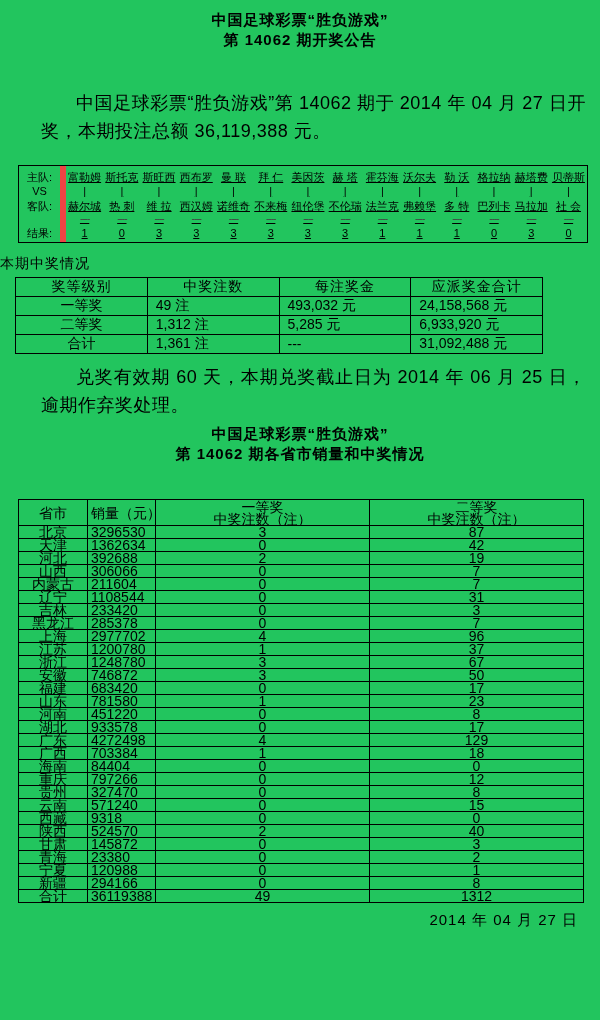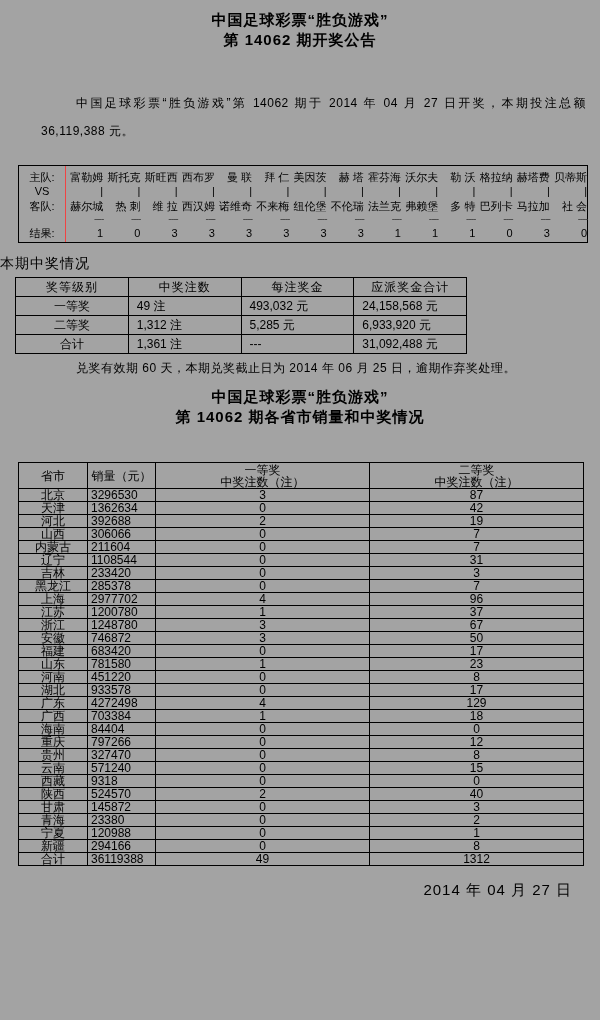--- a/index.html
+++ b/index.html
@@ -1,73 +1,73 @@
 <!DOCTYPE html>
 <html><head>
 <meta charset="utf-8">
 <style>
   * { box-sizing: border-box; }
   html, body { margin: 0; padding: 0; }
   .page {
-    width: 600px; height: 1020px; background: #a3a3a3; color: #000;
+    width: 600px; height: 1020px; background: #22c55e; color: #000;
     font-family: "Liberation Sans", "DejaVu Sans", sans-serif;
     overflow: hidden; position: relative;
   }
   .doc-title { padding-top: 10px; text-align: center; font-size: 15px; font-weight: bold; line-height: 20px; }
   .doc-title div { letter-spacing: 1px; }
   .para {
-    margin: 0; padding: 0 14px 0 41px; font-size: 12px; line-height: 28px;
+    margin: 0; padding: 0 14px 0 41px; font-size: 18px; line-height: 28px;
     text-align: justify; text-indent: 35px; letter-spacing: 0.5px;
   }
   .intro { margin-top: 39px; }
   .redemption { }
 
   
   .match-table {
     display: flex; margin: 20px 0 0 18px; width: 570px;
     border: 1px solid #000; font-size: 11px;
   }
-  .mt-labels { flex: none; width: 47px; border-right: 1px solid #ef4444; text-align: center; }
+  .mt-labels { flex: none; width: 47px; border-right: 6px solid #ef4444; text-align: center; }
   .mt-cols { flex: 1; display: flex; }
-  .match-col { flex: 1; text-align: right; min-width: 0; }
+  .match-col { flex: 1; text-align: center; min-width: 0; text-decoration: underline; }
   .mt-row-home   { height: 19px; line-height: 22px; white-space: nowrap; }
   .mt-row-vs     { height: 14px; line-height: 12px; }
   .mt-row-away   { height: 16px; line-height: 15px; white-space: nowrap; }
   .mt-row-dash   { height: 9px;  line-height: 7px; font-size: 10px; color: #444; letter-spacing: -1px; }
   .mt-row-result { height: 18px; line-height: 19px; }
 
   
   .caption { margin-top: 12px; text-align: left; font-size: 14px; letter-spacing: 1px; }
   table.prize {
     border-collapse: collapse; table-layout: fixed;
-    margin: 4px 0 0 15px; width: 452px; font-size: 12px;
+    margin: 4px 0 9px 15px; width: 528px; font-size: 14px;
   }
   table.prize th, table.prize td {
     border: 1px solid #000; height: 19px; padding: 0 8px; font-weight: normal;
   }
   table.prize th { text-align: center; letter-spacing: 1px; }
   .td-c { text-align: center; }
   .td-r { text-align: left; }
 
   
   .sec2-title { margin-top: 5px; text-align: center; font-size: 15px; font-weight: bold; line-height: 20px; }
   .sec2-title div { letter-spacing: 1px; }
 
   
   table.prov {
     border-collapse: collapse; table-layout: fixed;
-    margin: 35px 0 15px 18px; width: 565px; font-size: 12px;
+    margin: 35px 0 8px 18px; width: 565px; font-size: 14px;
   }
   table.prov th, table.prov td {
     border: 1px solid #000; padding: 0 3px; font-weight: normal; overflow: hidden; white-space: nowrap;
   }
   table.prov th { height: 26px; line-height: 12px; text-align: center; }
   table.prov td { height: 12.5px; line-height: 12px; }
 
-  .footer-date { margin-top: 7px; padding-right: 28px; text-align: right; font-size: 15px; letter-spacing: 1px; }
+  .footer-date { margin-top: 7px; padding-right: 22px; text-align: right; font-size: 15px; letter-spacing: 1px; }
 </style>
 </head>
 <body>
 
 <div class="page">
 
   <div class="doc-title">
     <div>中国足球彩票“胜负游戏”</div>
     <div>第 14062 期开奖公告</div>
   </div>

